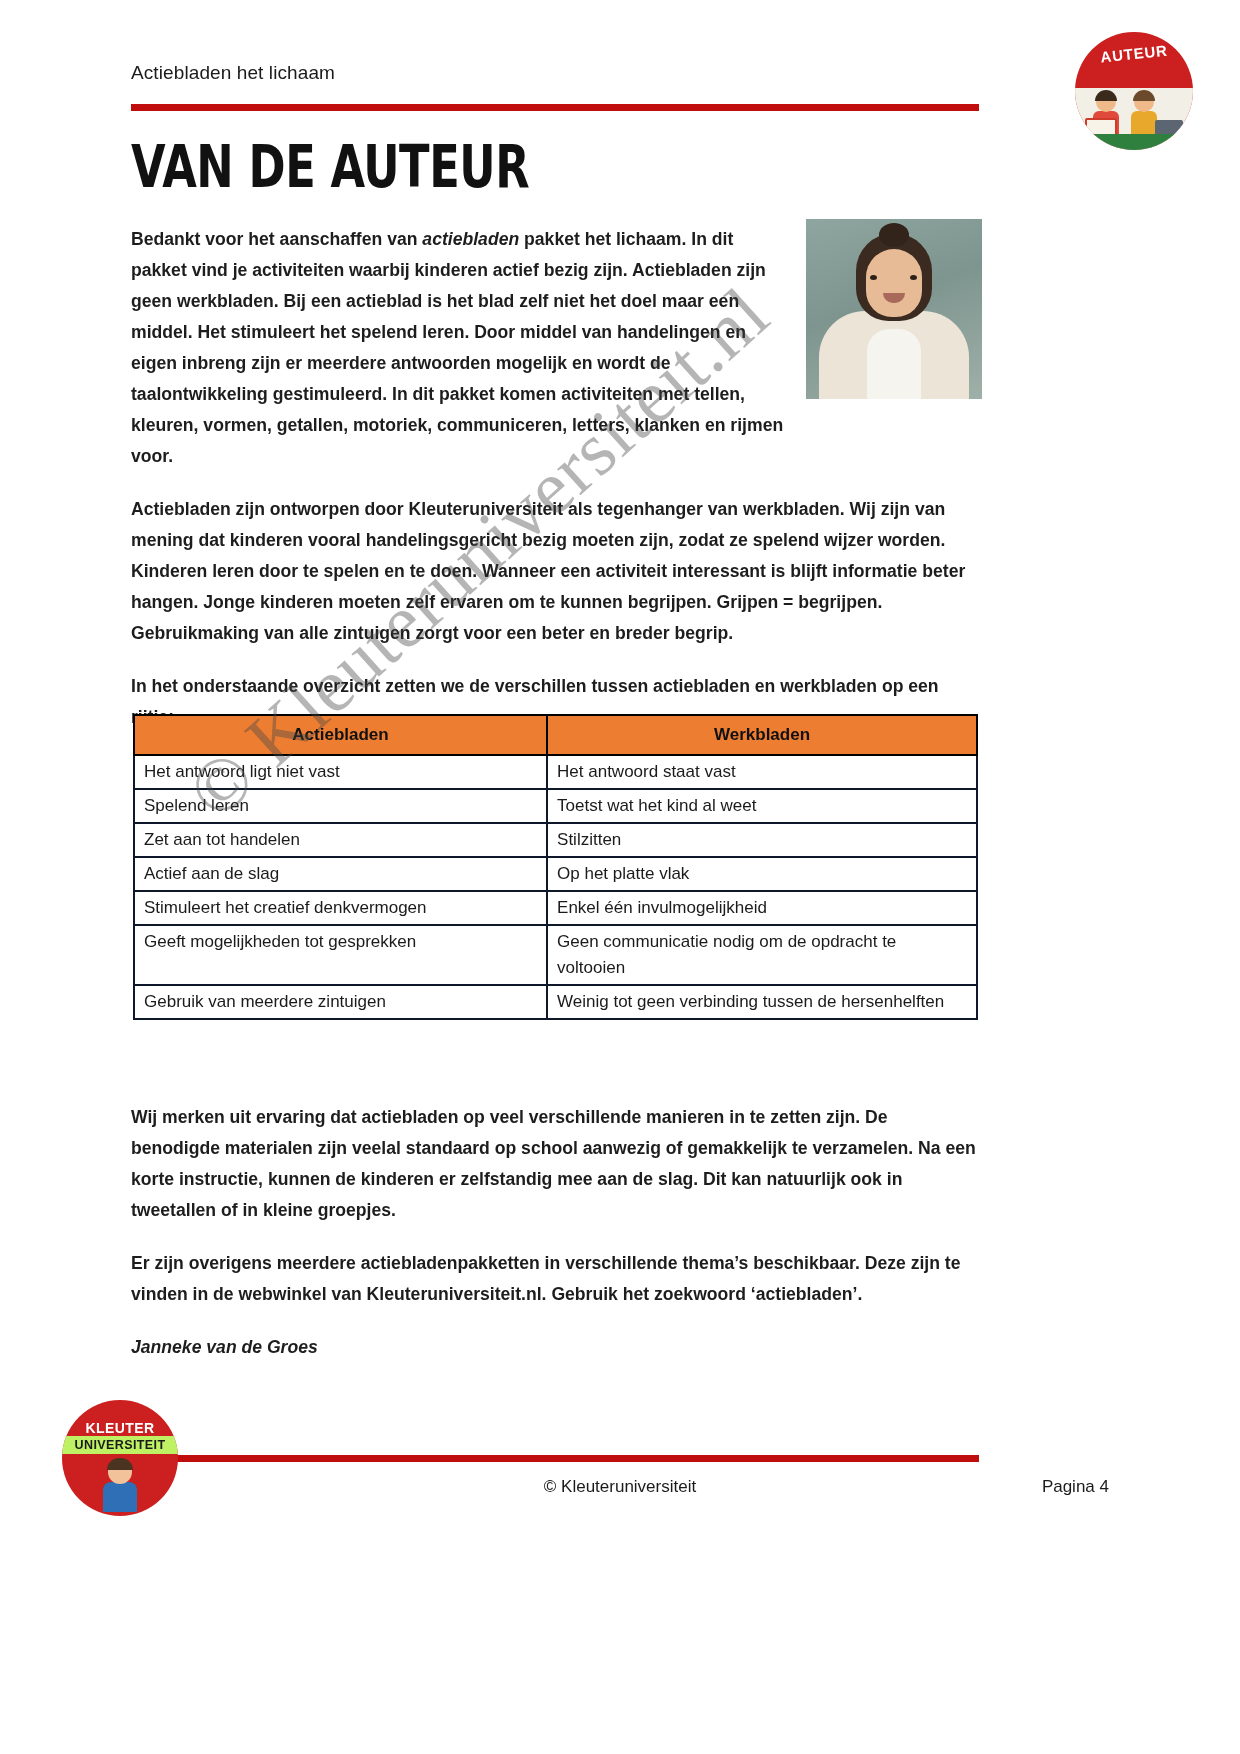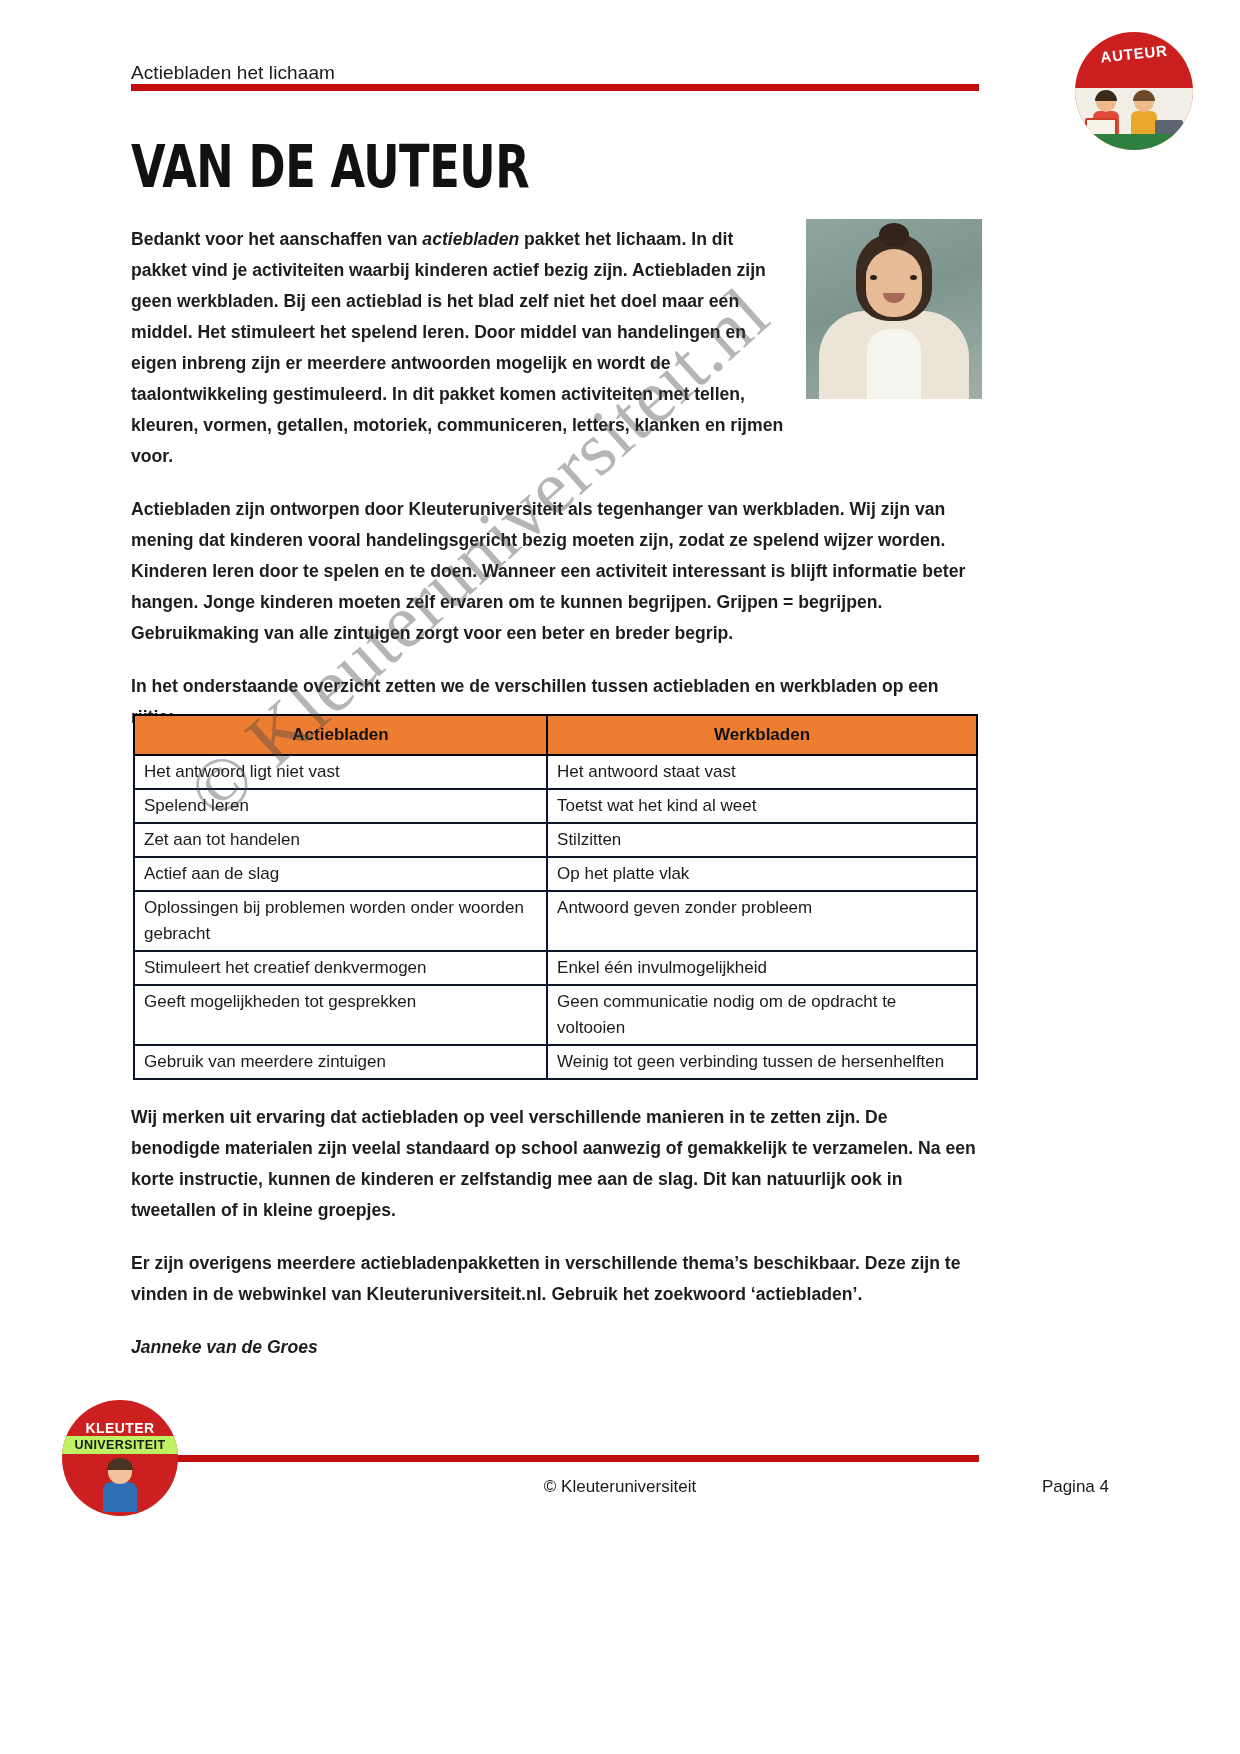--- a/index.html
+++ b/index.html
@@ -27,21 +27,21 @@
   .header {
     position: absolute;
     left: 131px;
     top: 62px;
     width: 848px;
   }
   .header-title {
     font-size: 19px;
     letter-spacing: .1px;
     color: #1b1b1b;
-    padding-bottom: 0;
+    padding-bottom: 20px;
   }
   .header-rule {
     height: 7px;
     background: #c00d0d;
     width: 848px;
   }
 
   
   .auteur-badge {
     position: absolute;
@@ -445,24 +445,20 @@
       </tr>
       <tr>
         <td class="col-a">Zet aan tot handelen</td>
         <td class="col-b">Stilzitten</td>
       </tr>
       <tr>
         <td class="col-a">Actief aan de slag</td>
         <td class="col-b">Op het platte vlak</td>
       </tr>
       <tr>
-        <td class="col-a">Oplossingen bij problemen worden onder woorden gebracht</td>
-        <td class="col-b">Antwoord geven zonder probleem</td>
-      </tr>
-      <tr>
         <td class="col-a">Stimuleert het creatief denkvermogen</td>
         <td class="col-b">Enkel één invulmogelijkheid</td>
       </tr>
       <tr>
         <td class="col-a">Geeft mogelijkheden tot gesprekken</td>
         <td class="col-b">Geen communicatie nodig om de opdracht te voltooien</td>
       </tr>
       <tr>
         <td class="col-a">Gebruik van meerdere zintuigen</td>
         <td class="col-b">Weinig tot geen verbinding tussen de hersenhelften</td>

